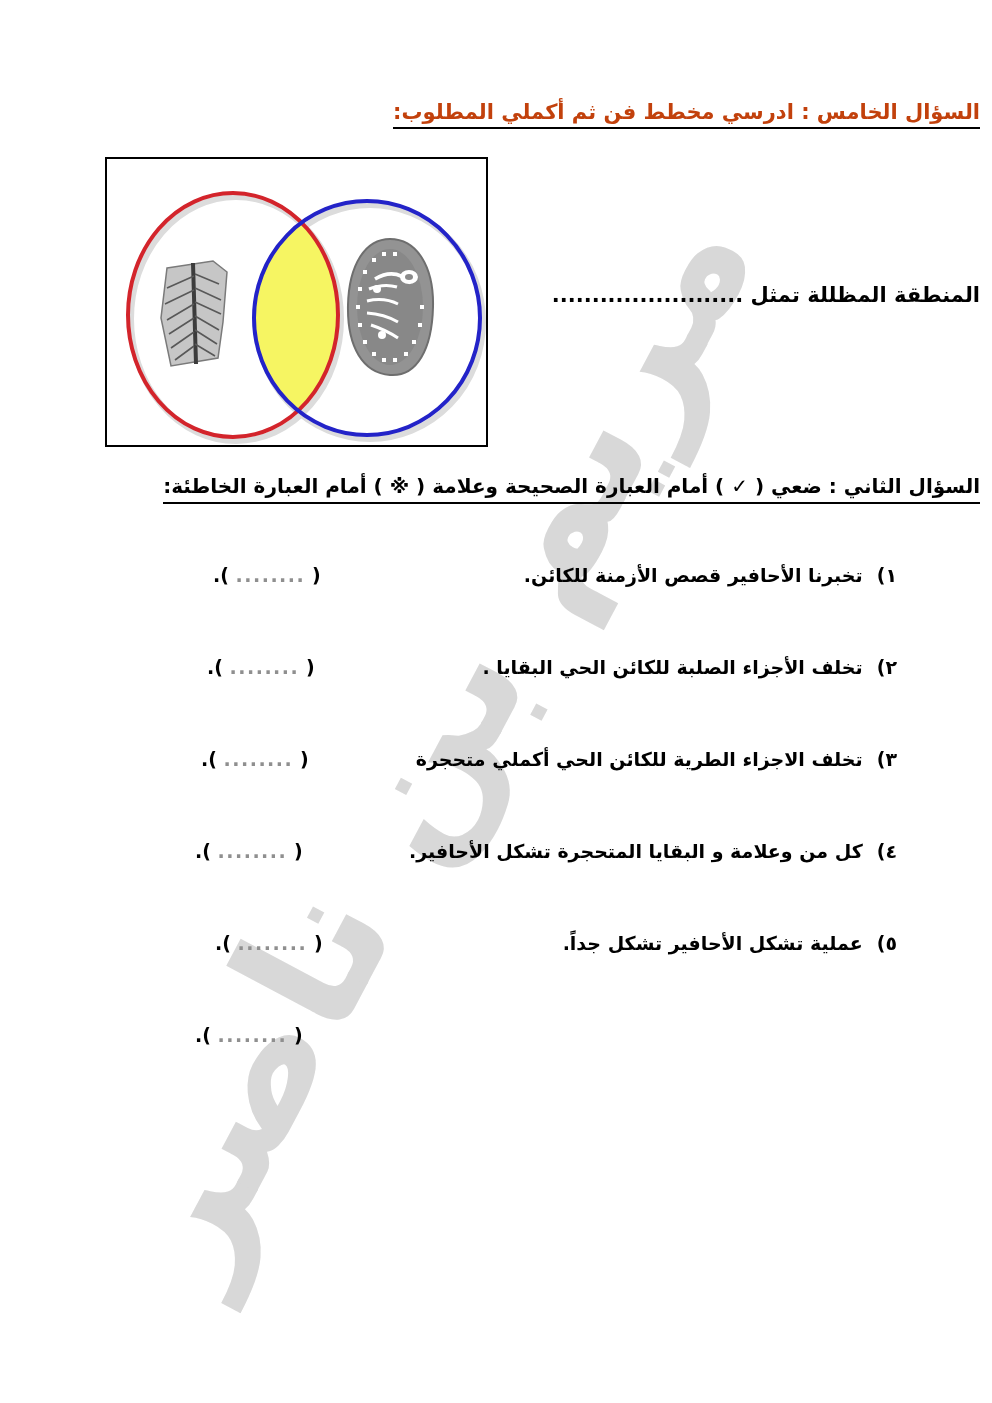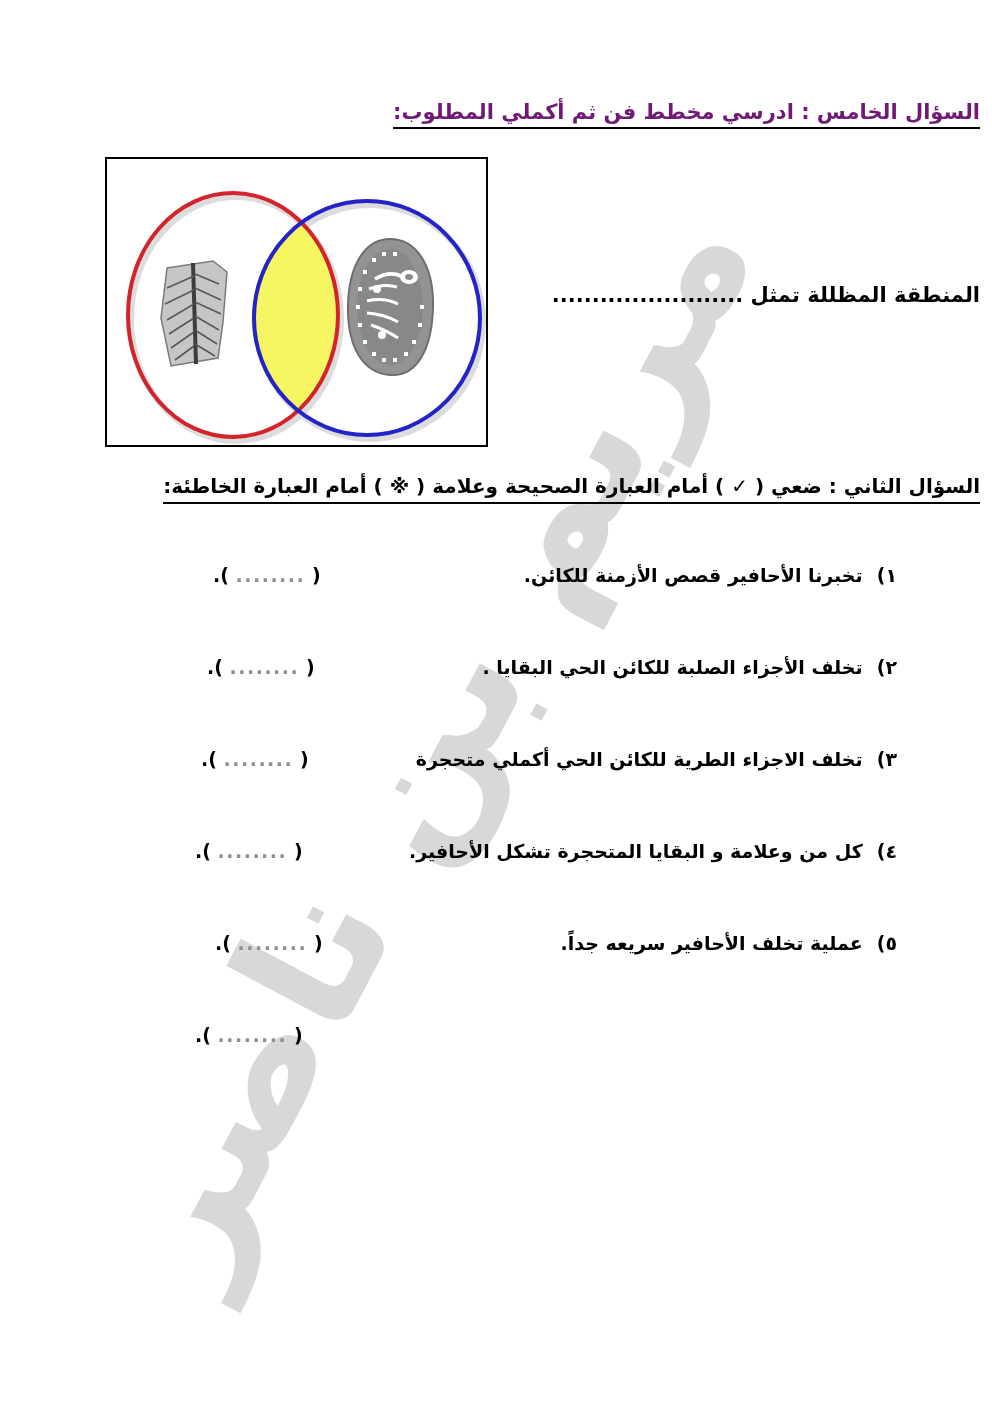--- a/index.html
+++ b/index.html
@@ -24,21 +24,21 @@
     color:#d4d4d4;
     opacity:.9;
     white-space:nowrap;
     z-index:0;
     pointer-events:none;
   }
   
   .content{position:absolute;inset:0;z-index:1;}
   .q5-title{
     position:absolute;top:100px;right:12px;
-    font-size:21px;font-weight:bold;color:#701a75;
+    font-size:21px;font-weight:bold;color:#c2410c;
     border-bottom:2px solid #000;padding-bottom:3px;
   }
   .shaded-line{
     position:absolute;top:252px;right:12px;
     font-size:21px;font-weight:bold;color:#000;
     letter-spacing:.2px;
     margin-top:31px;
   }
   .q2-title{
     position:absolute;top:474px;right:12px;
@@ -158,21 +158,21 @@
       <span><span class="num">٣)</span><span>تخلف الاجزاء الطرية للكائن الحي أكملي متحجرة</span></span>
       <span class="blank"><span>( </span><span class="dots">........</span><span> ).</span></span>
     </div>
 
     <div class="item i4">
       <span><span class="num">٤)</span><span>كل من وعلامة و البقايا المتحجرة تشكل الأحافير.</span></span>
       <span class="blank"><span>( </span><span class="dots">........</span><span> ).</span></span>
     </div>
 
     <div class="item i5">
-      <span><span class="num">٥)</span><span>عملية تخلف الأحافير سريعه جداً.</span></span>
+      <span><span class="num">٥)</span><span>عملية تشكل الأحافير تشكل جداً.</span></span>
       <span class="blank"><span>( </span><span class="dots">........</span><span> ).</span></span>
     </div>
 
     <div class="item i6">
       <span class="blank"><span>( </span><span class="dots">........</span><span> ).</span></span>
     </div>
 
   </div>
 </div>
 

